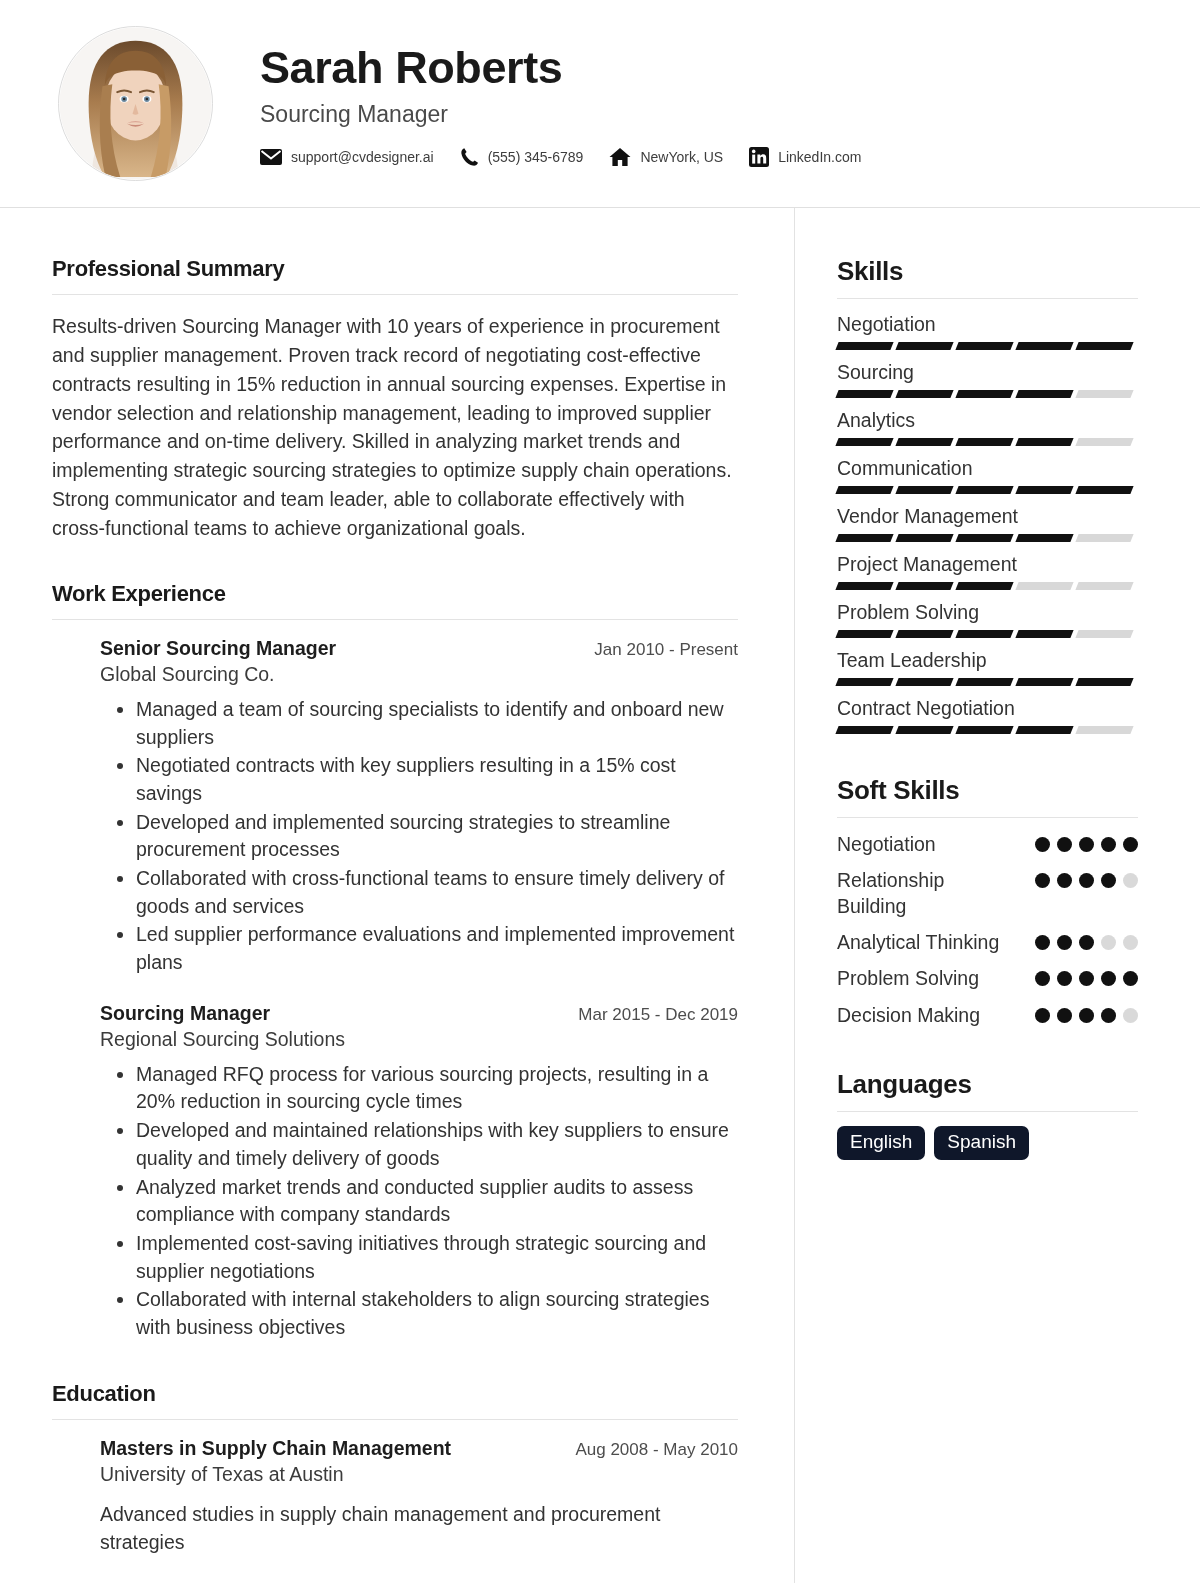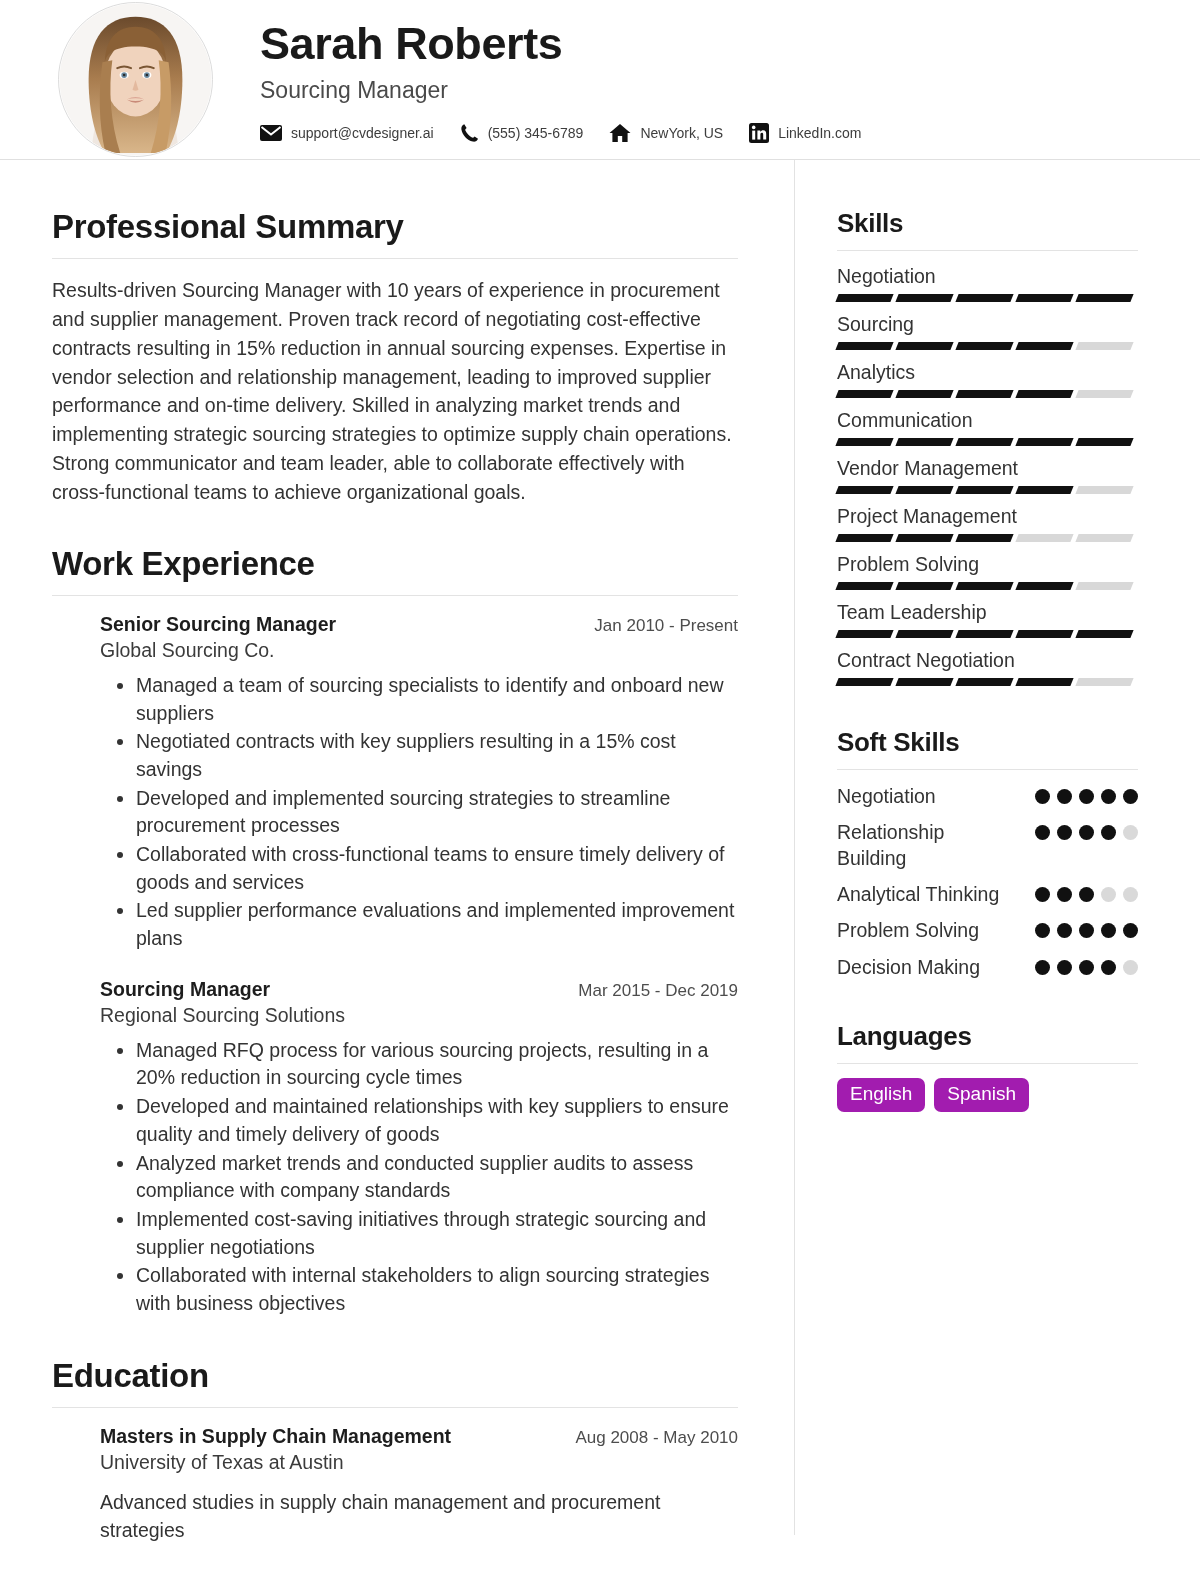--- a/index.html
+++ b/index.html
@@ -10,21 +10,21 @@
     color: #2b2b2b;
     overflow: hidden;
   }
   .page { position: relative; width: 1200px; height: 1584px; }
 
   
   .header {
     display: flex;
     align-items: center;
     padding: 22px 40px 22px 58px;
-    height: 160px;
+    height: 208px;
     border-bottom: 1px solid #e0e0e0;
   }
   .avatar-wrap {
     width: 155px; height: 155px;
     border-radius: 50%;
     border: 1px solid #dcdcdc;
     overflow: hidden;
     flex: 0 0 auto;
     background: #fff;
     position: relative;
@@ -70,21 +70,21 @@
     border-right: 1px solid #e2e2e2;
   }
   .col-side {
     width: 405px;
     padding: 48px 62px 0 42px;
   }
 
   
   .section { margin-bottom: 0; }
   .sec-title {
-    font-size: 33px;
+    font-size: 22px;
     font-weight: bold;
     color: #1a1a1a;
     letter-spacing: -0.3px;
   }
   .sec-rule {
     border-bottom: 1px solid #e3e3e3;
     margin-top: 12px;
     margin-bottom: 17px;
   }
   .side .sec-title { font-size: 26px; }
@@ -174,21 +174,21 @@
   .dot {
     width: 15px; height: 15px;
     border-radius: 50%;
     background: #d9d9d9;
   }
   .dot.on { background: #111111; }
 
   
   .lang-wrap { display: flex; gap: 9px; flex-wrap: wrap; margin-top: 3px; }
   .lang-pill {
-    background: #a21caf;
+    background: #0f172a;
     color: #ffffff;
     font-size: 19px;
     padding: 5px 13px 7px;
     border-radius: 7px;
     line-height: 1.15;
   }
 </style>
 </head>
 <body>
 

